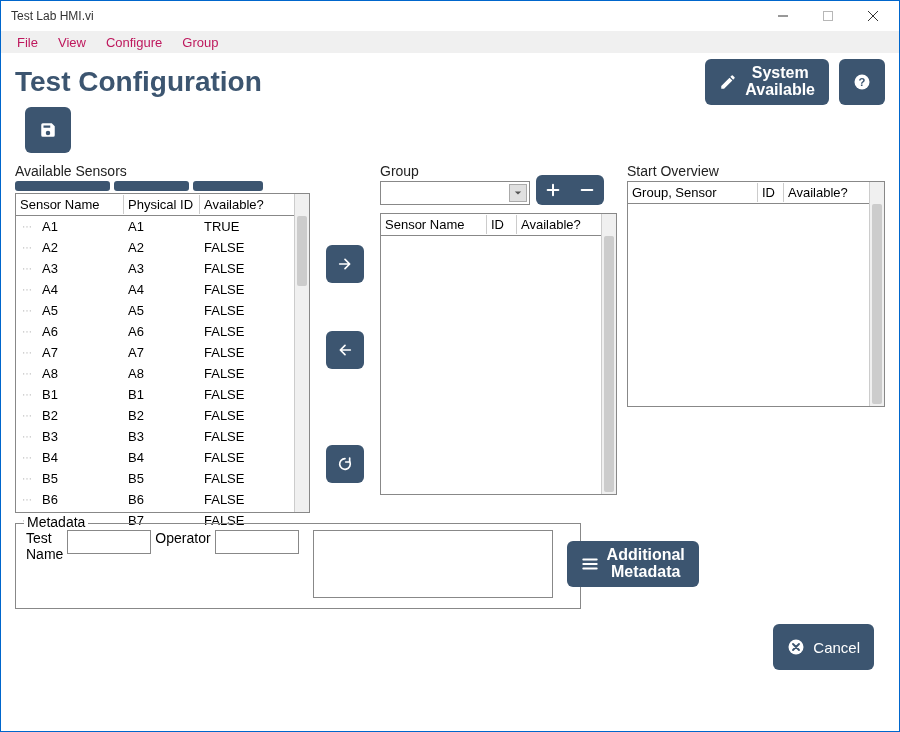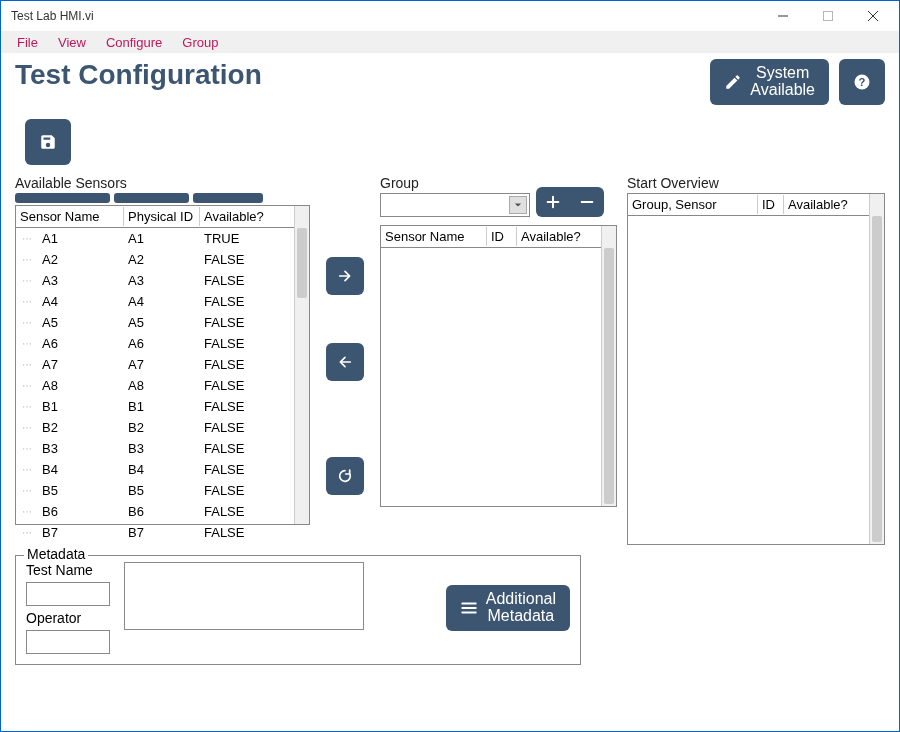--- a/index.html
+++ b/index.html
@@ -4,29 +4,29 @@
 <style>
 * { box-sizing: border-box; margin: 0; padding: 0; font-family: "Segoe UI", Tahoma, sans-serif; }
 body { background: #fff; width: 900px; height: 732px; overflow: hidden; border: 1px solid #0066cc; }
 .titlebar { height: 30px; display: flex; align-items: center; padding: 0 4px 0 10px; font-size: 12px; color: #333; }
 .titlebar .spacer { flex: 1; }
 .winbtn { width: 45px; height: 30px; display: flex; align-items: center; justify-content: center; color: #333; }
 .winbtn svg { width: 10px; height: 10px; }
 .menubar { height: 22px; background: #f0f0f0; display: flex; align-items: center; padding: 0 6px; font-size: 13px; color: #be185d; }
 .menubar span { padding: 2px 10px; }
 .content { padding: 6px 14px 14px 14px; }
-.header { display: flex; align-items: flex-start; margin-bottom: 14px; }
+.header { display: flex; align-items: center; margin-bottom: 2px; }
 .header h1 { color: #3c5570; font-size: 28px; font-weight: 700; flex: 1; }
 .btn { background: #3c5570; color: #fff; border: none; border-radius: 6px; display: flex; align-items: center; justify-content: center; gap: 8px; font-size: 15px; padding: 0 14px; }
 .btn.big { height: 46px; }
 .btn.icon { width: 46px; padding: 0; }
 .btn.small { width: 38px; height: 38px; padding: 0; border-radius: 6px; }
 .btn svg { width: 18px; height: 18px; fill: #fff; }
 .btn.small svg { width: 16px; height: 16px; }
-.syslbl { display: flex; flex-direction: column; line-height: 1.05; text-align: center; font-size: 16px; font-weight: 400; }
+.syslbl { display: flex; flex-direction: column; line-height: 1.05; text-align: center; font-size: 16px; font-weight: 700; }
 .section-label { font-size: 14px; color: #222; margin-bottom: 2px; }
 .file-row { display: flex; align-items: flex-end; gap: 10px; padding-left: 10px; margin-bottom: 10px; }
 .file-col { flex: 1; display: flex; flex-direction: column; }
 .file-input-wrap { display: flex; }
 .file-input { flex: 1; height: 26px; border: 1px solid #888; padding: 2px 4px; background: #fff; display: flex; align-items: center; }
 .file-input svg { width: 12px; height: 12px; }
 .folder-btn { width: 30px; height: 26px; border: 1px solid #888; border-left: none; display: flex; align-items: center; justify-content: center; background: #f0f0f0; }
 .folder-btn svg { width: 16px; height: 14px; fill: #888; }
 .main { display: flex; gap: 10px; }
 .col { display: flex; flex-direction: column; }
@@ -45,21 +45,21 @@
 .rows { font-size: 13px; }
 .row { display: flex; height: 21px; align-items: center; }
 .tree-indent { width: 22px; display: flex; justify-content: center; color: #bbb; font-size: 10px; }
 .cell { padding: 0 4px; }
 .group-head { display: flex; align-items: flex-end; gap: 6px; margin-bottom: 8px; }
 .group-select { width: 150px; height: 24px; border: 1px solid #888; background: #fff; display: flex; align-items: center; justify-content: flex-end; padding-right: 2px; }
 .dropdown-btn { width: 18px; height: 18px; background: #e0e0e0; border: 1px solid #aaa; display: flex; align-items: center; justify-content: center; }
 .dropdown-btn svg { width: 8px; height: 8px; fill: #555; }
 .metadata { margin-top: 10px; border: 1px solid #888; padding: 6px 10px 10px 10px; width: 566px; display: flex; gap: 14px; align-items: flex-start; position: relative; }
 .metadata-title { position: absolute; top: -10px; left: 8px; background: #fff; padding: 0 3px; font-size: 14px; }
-.meta-col { display: flex; flex-direction: column; gap: 4px; }
+.meta-col { display: flex; flex-direction: row; gap: 4px; }
 .meta-col label { font-size: 14px; }
 .meta-col input { width: 84px; height: 24px; border: 1px solid #888; padding: 2px 4px; font-size: 12px; }
 .meta-col textarea { width: 240px; height: 68px; border: 1px solid #888; padding: 2px 4px; font-size: 12px; resize: none; }
 .bottom-btns { position: absolute; right: 26px; bottom: 62px; display: flex; gap: 12px; }
 .overview-head .th:nth-child(1) { width: 130px; }
 .overview-head .th:nth-child(2) { width: 26px; }
 .overview-head .th:nth-child(3) { width: 74px; }
 </style>
 </head>
 <body>
@@ -282,21 +282,21 @@
           <div class="th" style="width:70px">Available?</div>
         </div>
         <div class="scroll">
             <div class="scroll-thumb" style="top:22px;bottom:2px"></div>
           </div>
       </div>
     </div>
 
     <div class="col overview-col">
       <div class="section-label">Start Overview</div>
-      <div class="table-wrap" style="height:352px">
+      <div class="table-wrap" style="height:226px">
         <div class="table-head overview-head">
           <div class="th">Group, Sensor</div>
           <div class="th">ID</div>
           <div class="th">Available?</div>
         </div>
         <div class="scroll">
             <div class="scroll-thumb" style="top:22px;bottom:2px"></div>
           </div>
       </div>
     </div>
@@ -318,14 +318,21 @@
           <path d="M3 6h18M3 12h18M3 18h18" stroke="#fff" stroke-width="2.5" stroke-linecap="round"></path>
         </svg>
       <span class="syslbl">
           <span>Additional</span>
           <span>Metadata</span>
         </span>
     </button>
   </div>
 
   <div class="bottom-btns">
+    <button class="btn big">
+      <svg viewBox="0 0 24 24">
+          <circle cx="12" cy="12" r="10" fill="#fff"></circle>
+          <path d="M8 8l8 8M16 8l-8 8" stroke="#3c5570" stroke-width="2.5" stroke-linecap="round"></path>
+        </svg>
+      <span>Cancel</span>
+    </button>
   </div>
 </div>
 
 </body></html>

